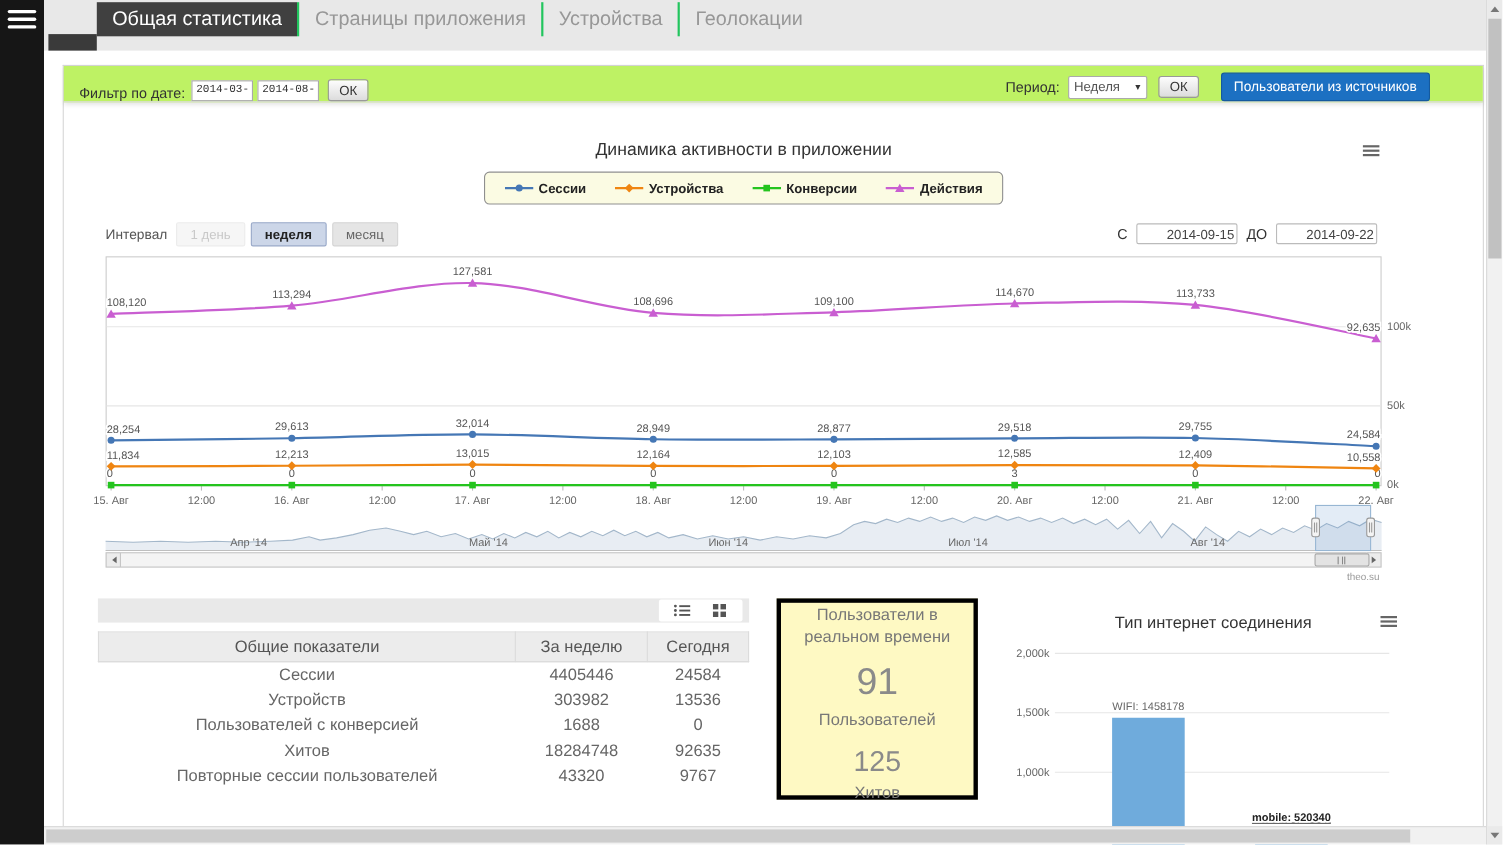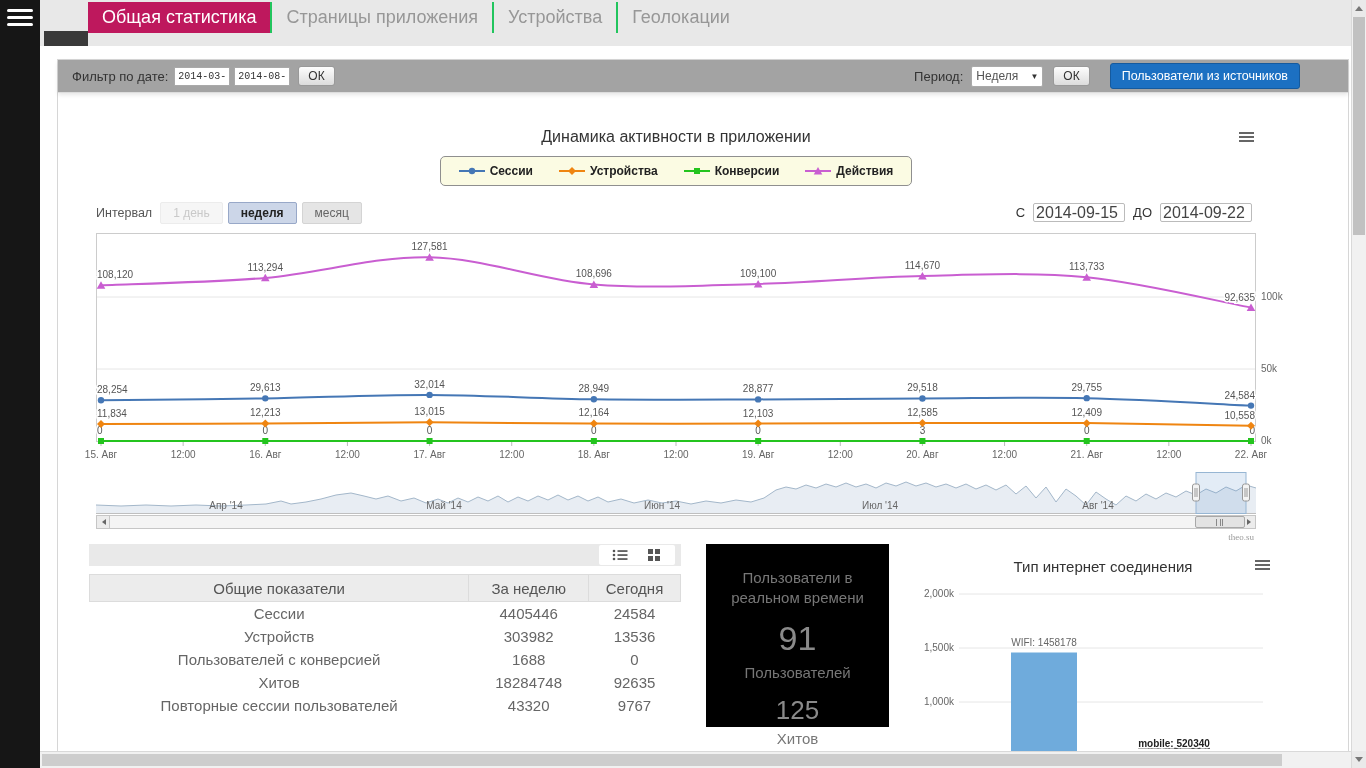--- a/index.html
+++ b/index.html
@@ -10,29 +10,29 @@
   
   .sidebar{position:absolute;left:0;top:0;width:40px;height:768px;background:#161616;z-index:5;}
   .hamburger{margin:9px auto 0;width:26px;cursor:pointer;}
   .hamburger i{display:block;height:3px;background:#fff;margin:4px 0;border-radius:2px;}
 
   
   .topbar{position:absolute;left:40px;top:0;width:1311px;height:46px;background:#e8e8e8;}
   .tabs{position:absolute;left:48px;top:2px;display:flex;height:31px;}
   .tab{padding:0 14px;line-height:31px;font-size:18px;color:#979797;white-space:nowrap;cursor:pointer;}
   .tab + .tab{border-left:2px solid #22c55e;}
-  .tab.active{background:#be185d;color:#fff;border-left:none;}
+  .tab.active{background:#404040;color:#fff;border-left:none;}
   .corner-dark{position:absolute;left:44px;top:31px;width:44px;height:15px;background:#3a3a3a;z-index:2;}
 
   
   .frame{position:absolute;left:57px;top:59px;width:1292px;height:692px;background:#fff;border:1px solid #d6d6d6;border-bottom:none;}
 
   
-  .filter-row{position:absolute;left:0;top:0;width:100%;height:33px;display:flex;align-items:center;
-    padding:0 10px;background:#a3a3a3;border-bottom:1px solid #ddd;box-shadow:0 2px 4px rgba(0,0,0,.10);z-index:3;}
+  .filter-row{position:absolute;left:0;top:0;width:100%;height:33px;display:flex;align-items:flex-end;
+    padding:0 10px;background:#bef264;border-bottom:1px solid #ddd;box-shadow:0 2px 4px rgba(0,0,0,.10);z-index:3;}
   .flabel{font-size:13px;color:#333;margin:0 4px;white-space:nowrap;}
   .date-input{width:56px;height:19px;border:1px solid #a9a9a9;font-size:10px;padding:0 3px;color:#333;margin:0 2px;font-family:Liberation Mono, monospace;}
   .ok-btn{margin:0 6px;padding:2px 9px;font-size:12px;color:#333;border:1px solid #999;border-radius:3px;
     background:linear-gradient(#fdfdfd,#dcdcdc);cursor:pointer;font-family:inherit;}
   .filter-right{margin-left:auto;margin-right:38px;display:flex;align-items:center;}
   .select{width:72px;height:21px;border:1px solid #aaa;background:#fff;border-radius:2px;display:flex;
     align-items:center;justify-content:space-between;padding:0 4px;font-size:12px;color:#555;cursor:pointer;margin:0 4px;}
   .sel-arrow{font-size:8px;color:#333;}
   .blue-btn{margin-left:14px;padding:5px 11px;font-size:12.5px;color:#fff;background:#1c70c2;border:1px solid #155a9e;
     border-radius:3px;cursor:pointer;font-family:inherit;}
@@ -47,56 +47,56 @@
     border-radius:5px;padding:7px 18px;}
   .legend-item{display:flex;align-items:center;cursor:pointer;}
   .legend-item span{font-size:12px;font-weight:bold;color:#222;margin-left:5px;}
   .interval-row{margin-top:12px;display:flex;align-items:center;height:25px;}
   .ilabel{font-size:12.5px;color:#555;margin-right:8px;}
   .ibtn{font-size:12px;padding:3px 12px;margin-right:5px;border-radius:2px;cursor:pointer;font-family:inherit;}
   .ibtn.disabled{background:#f6f6f6;border:1px solid #ececec;color:#c9c9c9;}
   .ibtn.active{background:#ccd6e8;border:1px solid #98a8c8;color:#222;font-weight:bold;}
   .ibtn.normal{background:#e5e5e5;border:1px solid #d4d4d4;color:#666;}
   .range-inputs{margin-left:auto;display:flex;align-items:center;}
-  .range-input{width:92px;height:19px;border:1px solid #bbb;border-radius:2px;text-align:left;font-size:16px;
+  .range-input{width:92px;height:19px;border:1px solid #bbb;border-radius:2px;text-align:right;font-size:12px;
     color:#444;margin:0 4px;font-family:inherit;}
   .plot-svg{display:block;margin-top:8px;overflow:visible;}
   svg text{font-family:"Liberation Sans",sans-serif;}
   .axlbl{font-size:10px;fill:#666;}
   .dlbl{font-size:10px;fill:#555;stroke:#fff;stroke-width:3px;paint-order:stroke;}
   .dlbl.strong{font-weight:bold;text-decoration:underline;fill:#222;stroke:#fff;}
 
   
-  .nav-block{position:absolute;left:38px;top:412px;width:1160px;}
+  .nav-block{position:absolute;left:38px;top:399px;width:1160px;}
   #nav-svg{display:block;overflow:visible;}
   .hscrollbar{display:flex;height:14px;margin-top:1px;}
   .sb-btn{width:14px;height:14px;background:#ececec;border:1px solid #c6c6c6;display:flex;align-items:center;justify-content:center;cursor:pointer;}
   .arr-l{width:0;height:0;border:3px solid transparent;border-right:4px solid #666;margin-right:2px;}
   .arr-r{width:0;height:0;border:3px solid transparent;border-left:4px solid #666;margin-left:2px;}
   .sb-track{flex:1;background:#f4f4f4;border-top:1px solid #c6c6c6;border-bottom:1px solid #c6c6c6;position:relative;}
   .sb-thumb{position:absolute;left:1085px;top:0;width:50px;height:12px;background:#e3e3e3;border:1px solid #a8a8a8;border-radius:2px;cursor:pointer;}
   .grip{position:absolute;left:50%;top:2px;width:7px;height:7px;margin-left:-4px;border-left:1px solid #888;border-right:1px solid #888;
     background:linear-gradient(90deg,transparent 3px,#888 3px,#888 4px,transparent 4px);}
-  .watermark{text-align:right;font-size:9px;color:#999;margin-top:3px;padding-right:2px;font-family:Liberation Serif, serif;}
+  .watermark{text-align:right;font-size:9px;color:#999;margin-top:3px;padding-right:2px;}
 
   
   .table-block{position:absolute;left:31px;top:484px;width:592px;}
   .table-toolbar{height:22px;background:#e9e9e9;display:flex;justify-content:flex-end;align-items:center;padding-right:6px;}
   .view-btns{background:#fff;display:flex;gap:8px;padding:2px 8px;border-radius:2px;}
   .icon-btn{width:26px;height:16px;background:#fff;border:none;display:flex;align-items:center;justify-content:center;cursor:pointer;padding:0;}
   .summary-table{width:100%;border-collapse:collapse;margin-top:8px;font-size:15px;}
   .summary-table th{background:#ececec;font-weight:normal;color:#555;height:27px;border:1px solid #dcdcdc;}
   .summary-table th:nth-child(1){width:380px;}
   .summary-table th:nth-child(2){width:120px;}
   .summary-table th:nth-child(3){width:92px;}
   .summary-table td{text-align:center;color:#666;height:23px;padding:0;}
 
   
-  .rt-panel{position:absolute;left:648px;top:484px;width:183px;height:183px;border:2px solid #000000;
-    text-align:center;padding:22px 8px;color:#777;font-size:15px;background:#000000;}
+  .rt-panel{position:absolute;left:648px;top:484px;width:183px;height:183px;border:4px solid #000000;
+    text-align:center;padding:2px 8px;color:#777;font-size:15px;background:#fef9c3;}
   .rt-title{line-height:1.3;}
   .rt-big{font-size:34px;color:#8a8a8a;margin:12px 0 6px;}
   .rt-mid{font-size:26px;color:#8a8a8a;margin:14px 0 4px;}
 
   
   .conn-block{position:absolute;left:870px;top:484px;width:350px;}
   .conn-title{text-align:center;font-size:15px;color:#333;margin-top:14px;height:20px;position:relative;}
   .conn-burger{top:16px;right:8px;}
   #conn-svg{display:block;margin-top:6px;overflow:visible;}
 

